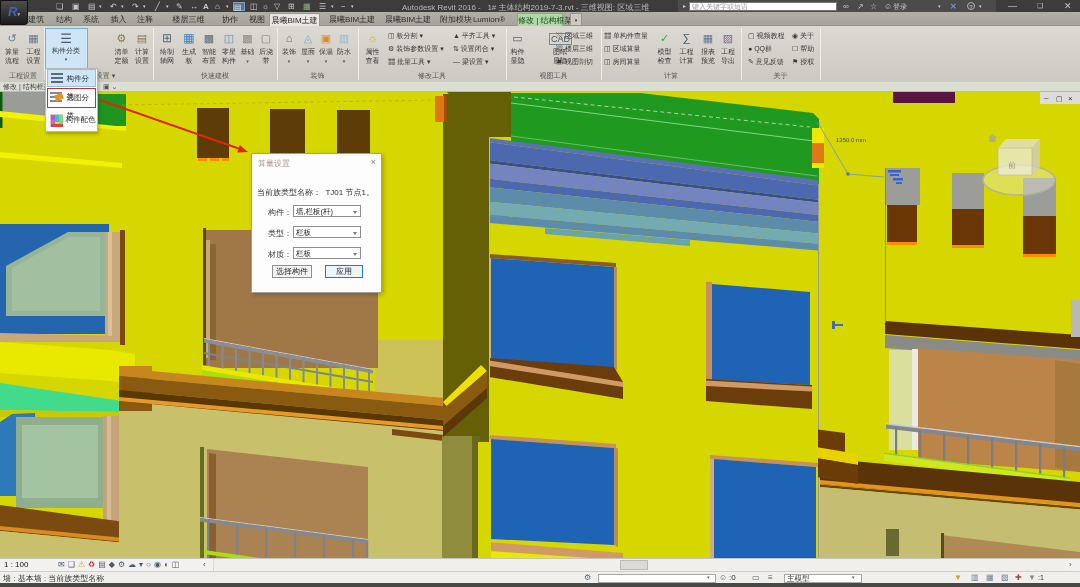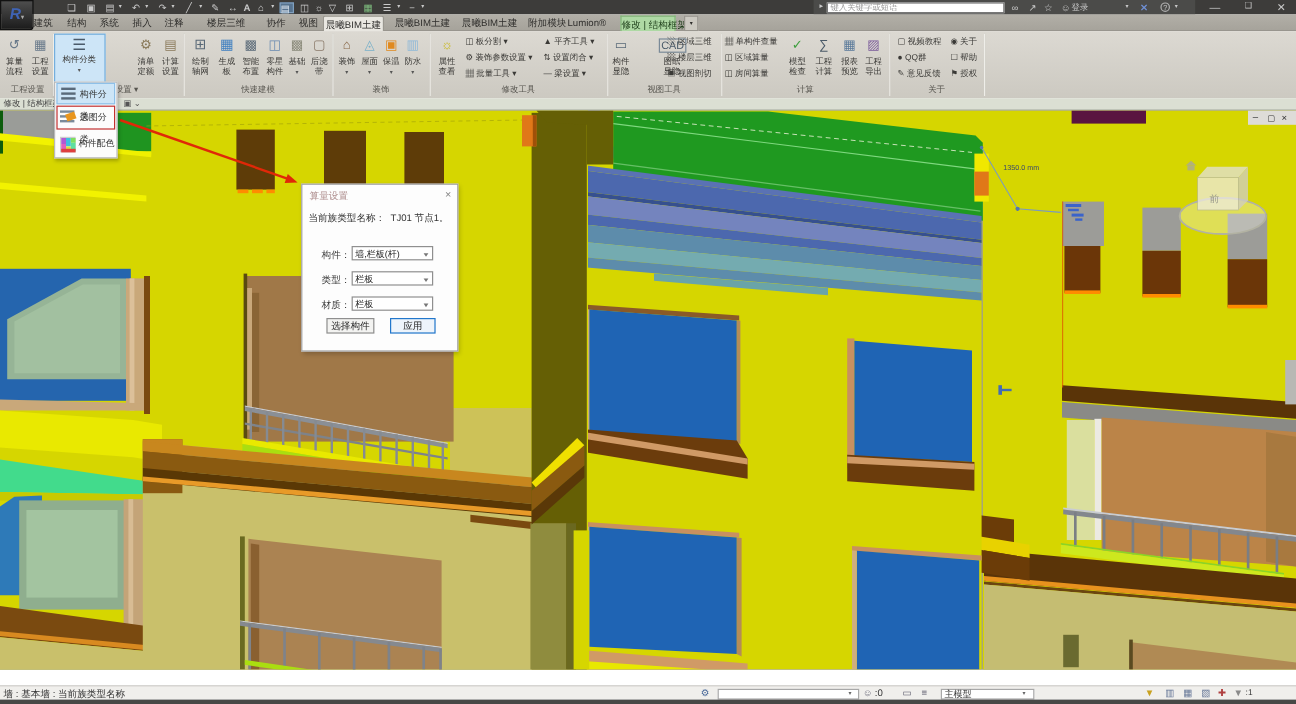--- a/index.html
+++ b/index.html
@@ -64,20 +64,21 @@
     <span class="abs qi" style="left:233px;width:12px;background:#57738f;border:1px solid #7f9fbf;color:#dfe8f0">▤</span>
     <span class="abs qi" style="left:250px">◫</span>
     <span class="abs qi" style="left:262px">☼</span>
     <span class="abs qi" style="left:274px">▽</span>
     <span class="abs qi" style="left:288px">⊞</span>
     <span class="abs qi" style="left:303px;color:#7fbf7f">▦</span>
     <span class="abs qi" style="left:319px">☰</span>
     <span class="abs qi" style="left:331px;font-size:5px">▾</span>
     <span class="abs qi" style="left:341px">−</span>
       <span class="abs qi" style="left:351px;font-size:5px">▾</span>
+    <span class="abs" id="ttext">Autodesk Revit 2016 -&nbsp;&nbsp;&nbsp;1# 主体结构2019-7-3.rvt - 三维视图: 区域三维</span>
     <span class="abs" style="left:678px;top:0;width:318px;height:12px;background:#4b4b49"></span>
       <span class="abs qi" style="left:683px;font-size:6px">▸</span>
     <span class="abs" id="search">键入关键字或短语</span>
     <span class="abs qi" style="left:843px">∞</span>
     <span class="abs qi" style="left:857px">↗</span>
     <span class="abs qi" style="left:870px">☆</span>
     <span class="abs qi" style="left:884px">☺</span>
     <span class="abs qi" style="left:893px;font-size:7px">登录</span>
     <span class="abs qi" style="left:938px;font-size:5px">▾</span>
     <span class="abs qi" style="left:950px;color:#6f8fd4;font-weight:bold">✕</span>
@@ -390,20 +391,28 @@
 
     <rect x="1040" y="0" width="40" height="12" fill="#dedcd8"></rect>
     <text x="1044" y="8" font-size="8" fill="#333">–</text>
     <text x="1056" y="8.5" font-size="7" fill="#333">▢</text>
     <text x="1068" y="9" font-size="8" fill="#333">×</text>
 
     <line x1="100" y1="8" x2="240" y2="57" stroke="#e02808" stroke-width="2"></line>
     <polygon points="248,60 237.2,60.5 239.8,53" fill="#e02808"></polygon>
   </svg>
   </div>
+  <div class="abs" id="vbar">
+    <span class="abs" style="left:4px;top:1px;font-size:8px;color:#222">1 : 100</span>
+    <span class="abs" style="left:58px;top:1px;font-size:8px;letter-spacing:3px;color:#4a5a6a">✉❏<span style="color:#c9a227">⚠</span><span style="color:#b03030">♻</span>▤◆⚙☁▾○◉◐◫</span>
+    <span class="abs" style="left:203px;top:1px;font-size:8px;color:#444">‹</span>
+    <span class="abs" style="left:213px;top:0;width:853px;height:12px;background:#f0efec;border-left:1px solid #d8d7d4"></span>
+    <span class="abs" style="left:620px;top:1px;width:28px;height:10px;background:#dcdad6;border:1px solid #bcbab6"></span>
+    <span class="abs" style="left:1069px;top:1px;font-size:8px;color:#555">›</span>
+  </div>
   <div class="abs" id="status">
     <span class="abs" style="left:3px;top:1px">墙 : 基本墙 : 当前族类型名称</span>
     <span class="abs" style="left:584px;top:1px;color:#4a6a9a;font-size:8px">⚙</span>
     <span class="abs" style="left:598px;top:1.5px;width:118px;height:9px;background:#fff;border:1px solid #a8a8a8"></span>
     <span class="abs" style="left:707px;top:2px;font-size:5px;color:#666">▾</span>
     <span class="abs" style="left:719px;top:1px;font-size:8px;color:#667">☺</span>
     <span class="abs" style="left:729px;top:1px;font-size:8px;color:#333">:0</span>
     <span class="abs" style="left:752px;top:1px;font-size:8px;color:#556">▭</span>
     <span class="abs" style="left:768px;top:1px;font-size:8px;color:#556">≡</span>
     <span class="abs" style="left:784px;top:1.5px;width:78px;height:9px;background:#fff;border:1px solid #a8a8a8;font-size:7.5px;line-height:8px;padding-left:2px">主模型</span>
@@ -445,21 +454,21 @@
         <span style="position:absolute;left:4px;top:7px;width:4px;height:4px;background:#dfdf3f"></span>
         <span style="position:absolute;left:8px;top:4px;width:4px;height:7px;background:#5fdf9f"></span>
         <span style="position:absolute;left:0;top:9px;width:12px;height:3px;background:#df3f3f"></span>
       </span>
       <span style="position:absolute;left:19px">构件配色</span>
     </div>
   </div>
   <div class="abs" id="dlg">
     <div style="position:absolute;left:6px;top:4px;color:#b09090">算量设置</div>
     <div style="position:absolute;right:5px;top:3px;color:#888;font-size:9px">×</div>
-    <div style="position:absolute;left:5px;top:22px;color:#333">当前族类型名称：&nbsp;&nbsp;TJ01 节点1。</div>
+    <div style="position:absolute;left:5px;top:33px;color:#333">当前族类型名称：&nbsp;&nbsp;TJ01 节点1。</div>
     <div style="position:absolute;left:16px;top:53px">构件：</div>
     <div class="combo" style="top:51px">墙,栏板(杆)</div>
     <div style="position:absolute;left:16px;top:74px">类型：</div>
     <div class="combo" style="top:72px">栏板</div>
     <div style="position:absolute;left:16px;top:95px">材质：</div>
     <div class="combo" style="top:93px">栏板</div>
     <div class="dbtn" style="left:20px;top:111px;width:40px">选择构件</div>
     <div class="dbtn" style="left:73px;top:111px;width:38px;border:1.5px solid #2277cc;background:#eef4fb">应用</div>
   </div>
 </div>

